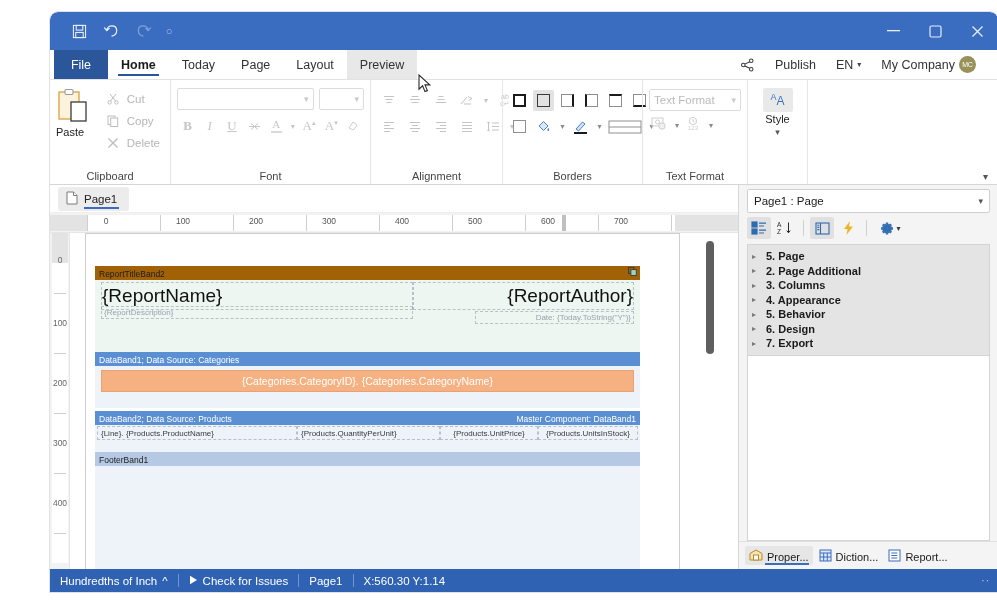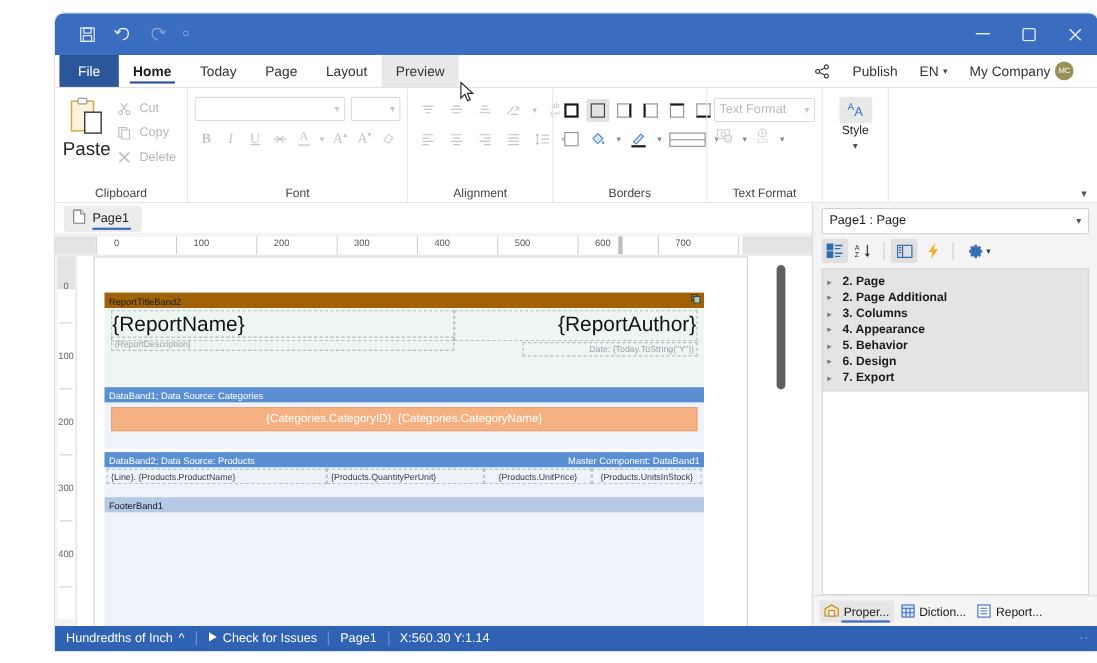--- a/index.html
+++ b/index.html
@@ -80,22 +80,22 @@
   .rgroup + .rgroup { border-left: 1px solid #e6e6e6; }
   .rgroup-body { flex: 1; display: flex; align-items: flex-start; padding: 2px 6px 0 6px; }
   .rgroup-label {
     height: 17px; font-size: 11px; color: #444; text-align: center;
     display: flex; align-items: center; justify-content: center; position: relative;
   }
 
   
   .g-clipboard { width: 120px; }
   .paste-btn {
-    width: 54px; display: flex; flex-direction: column; align-items: center;
-    padding-top: 2px; font-size: 17px; color: #222;
+    width: 54px; display: flex; flex-direction: column; 
+    padding-top: 2px; font-size: 11px; color: #222;
   }
   .clip-icon { width: 34px; height: 38px; position: relative; }
   .clip-list { display: flex; flex-direction: column; justify-content: center; gap: 1px; padding-top: 2px;}
   .clip-item {
     display: flex; align-items: center; gap: 6px; font-size: 11.5px; color: #b6b6b6;
     height: 21px; padding: 0 4px;
   }
   .clip-item .ci { width: 15px; display: flex; justify-content: center; }
 
   
@@ -801,21 +801,21 @@
               <path d="M8 4.4a3.1 3.1 0 100 6.2 3.1 3.1 0 000-6.2zm0 4.6a1.5 1.5 0 110-3 1.5 1.5 0 010 3z"></path>
               <path d="M14 6.3h-1.3a4.9 4.9 0 00-.5-1.2l.9-.9-1.8-1.8-.9.9a4.9 4.9 0 00-1.2-.5V1.5H6.8v1.3a4.9 4.9 0 00-1.2.5l-.9-.9-1.8 1.8.9.9a4.9 4.9 0 00-.5 1.2H2v2.4h1.3c.1.4.3.8.5 1.2l-.9.9 1.8 1.8.9-.9c.4.2.8.4 1.2.5v1.3h2.4v-1.3c.4-.1.8-.3 1.2-.5l.9.9 1.8-1.8-.9-.9c.2-.4.4-.8.5-1.2H14V6.3z" opacity="0.95"></path>
             </svg>
           <span class="mini-caret" style="color:#3a3a3a">▾</span>
         </div>
       </div>
 
       <div class="props-list">
         <div class="props-row">
           <span class="chev">▸</span>
-          <span>2. Page</span>
+          <span>5. Page</span>
         </div>
         <div class="props-row">
           <span class="chev">▸</span>
           <span>2. Page  Additional</span>
         </div>
         <div class="props-row">
           <span class="chev">▸</span>
           <span>3. Columns</span>
         </div>
         <div class="props-row">

